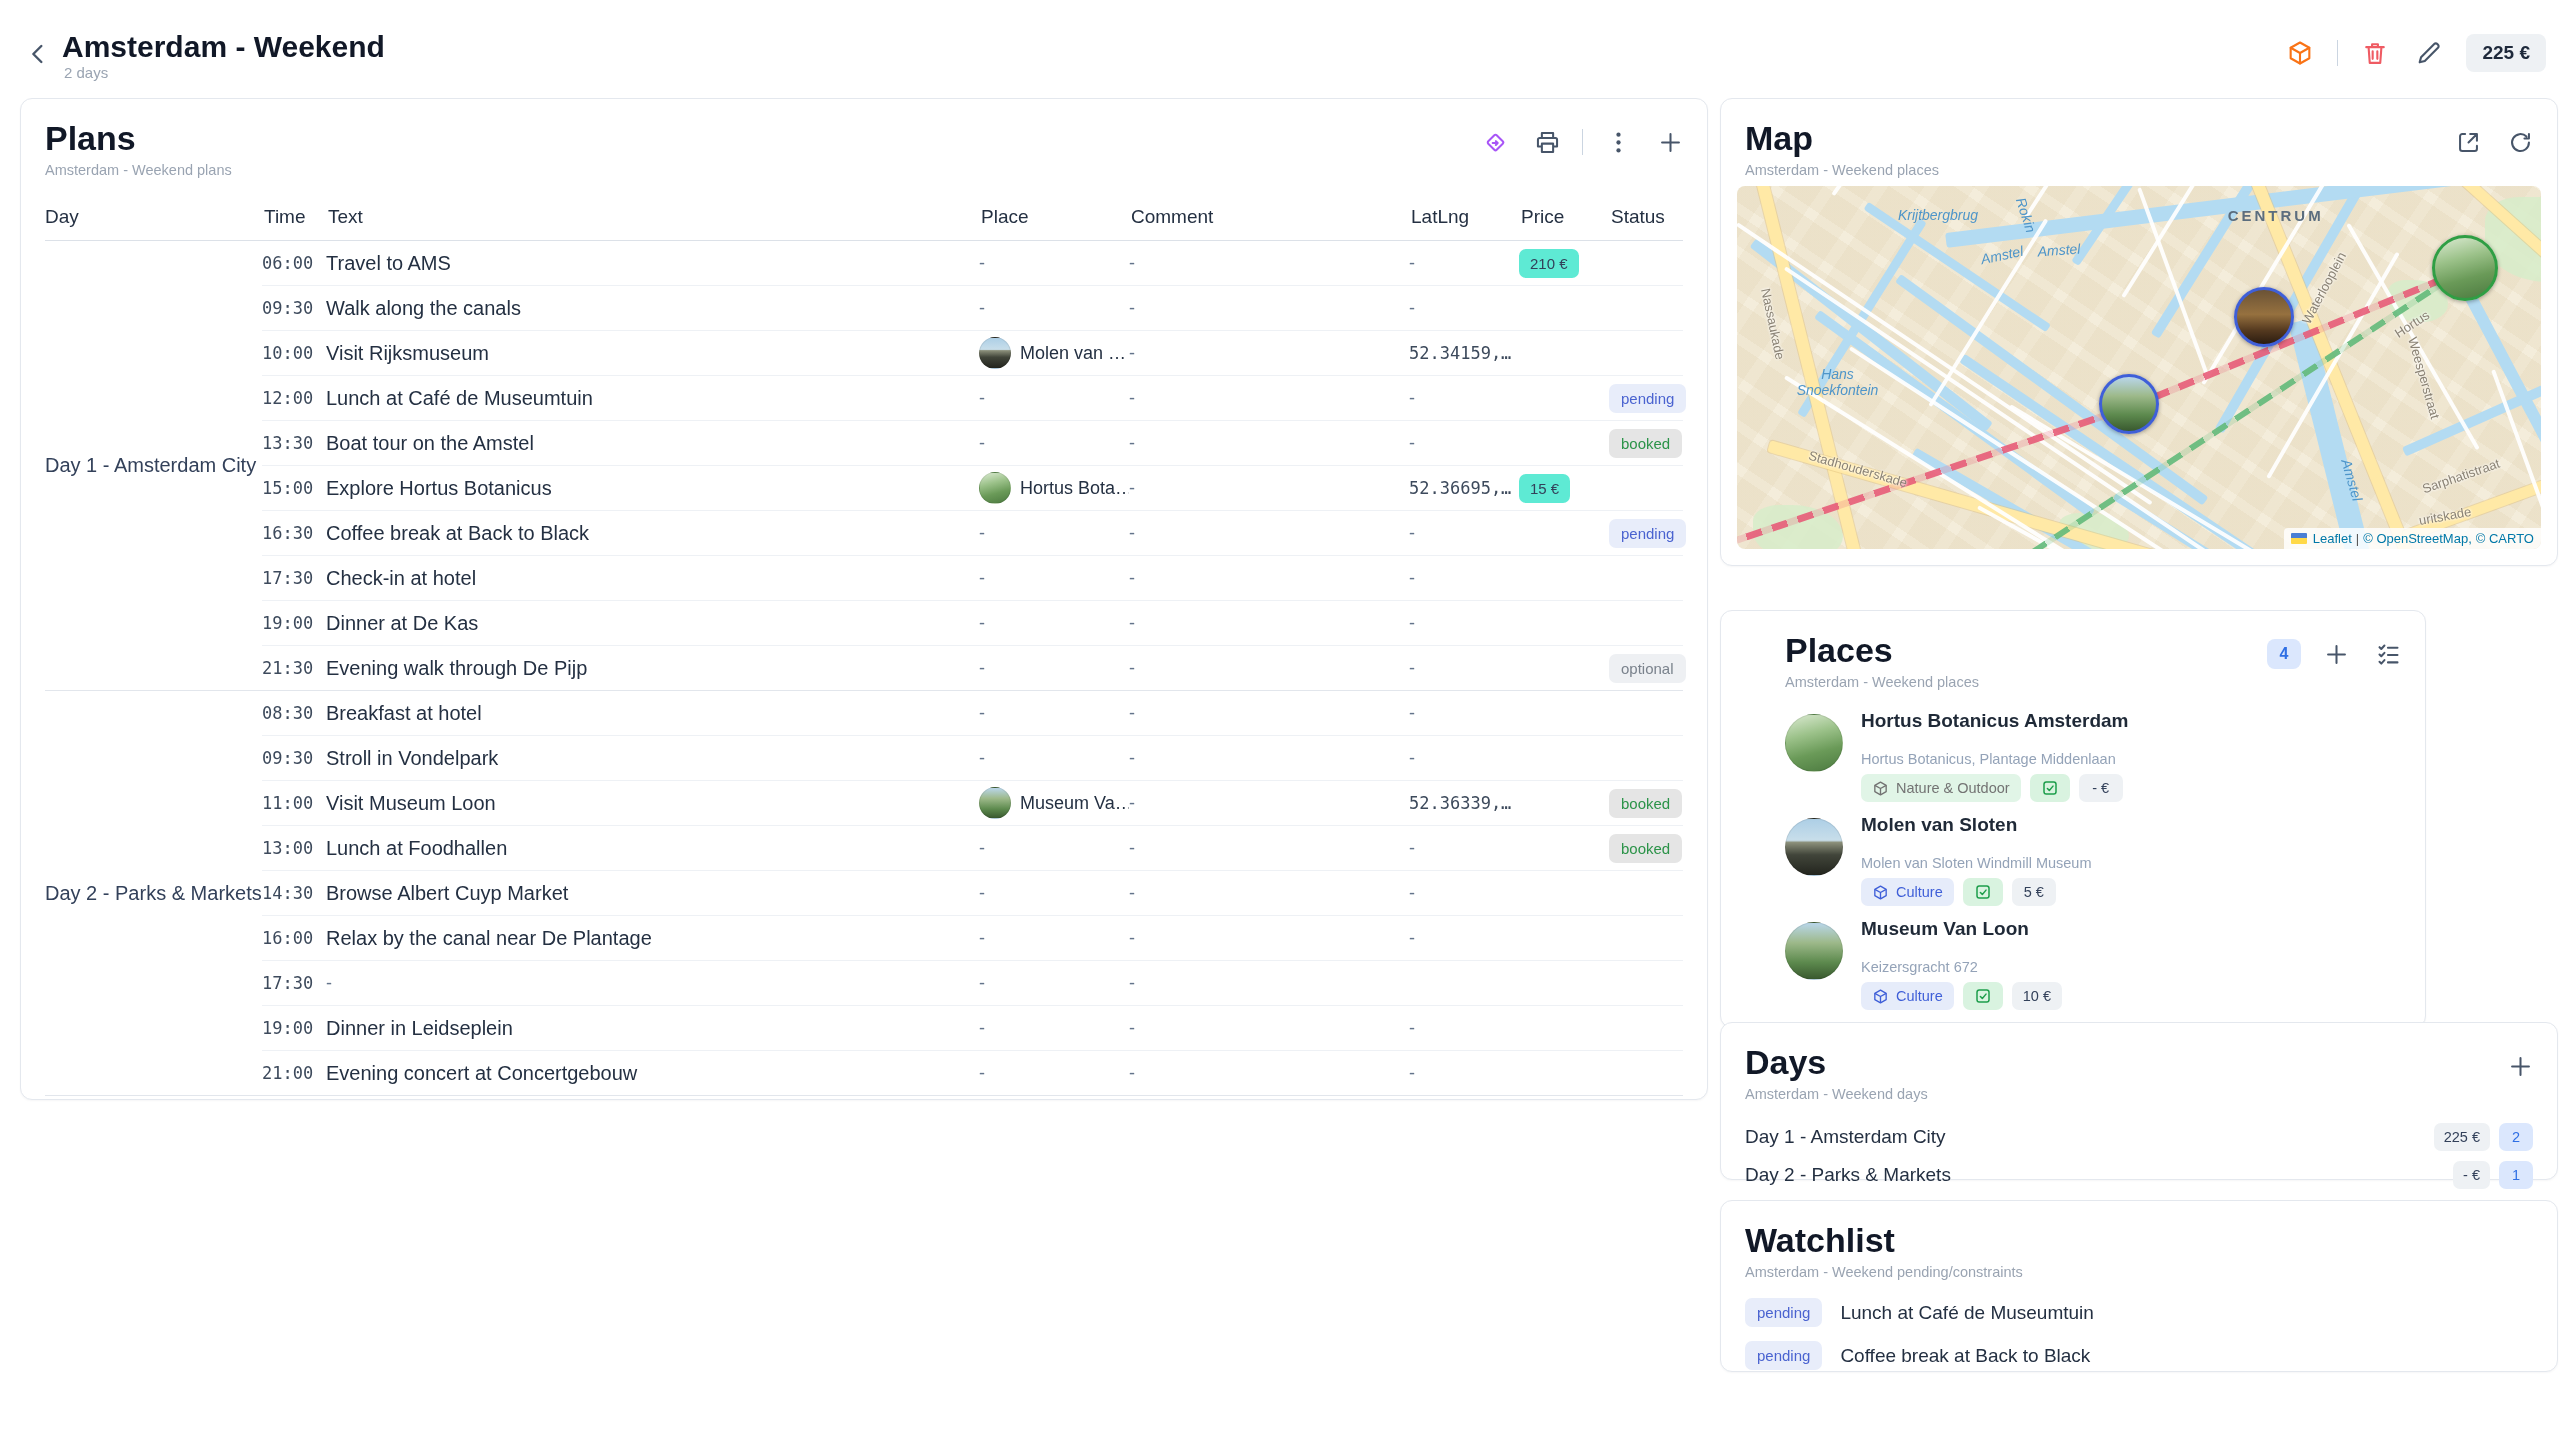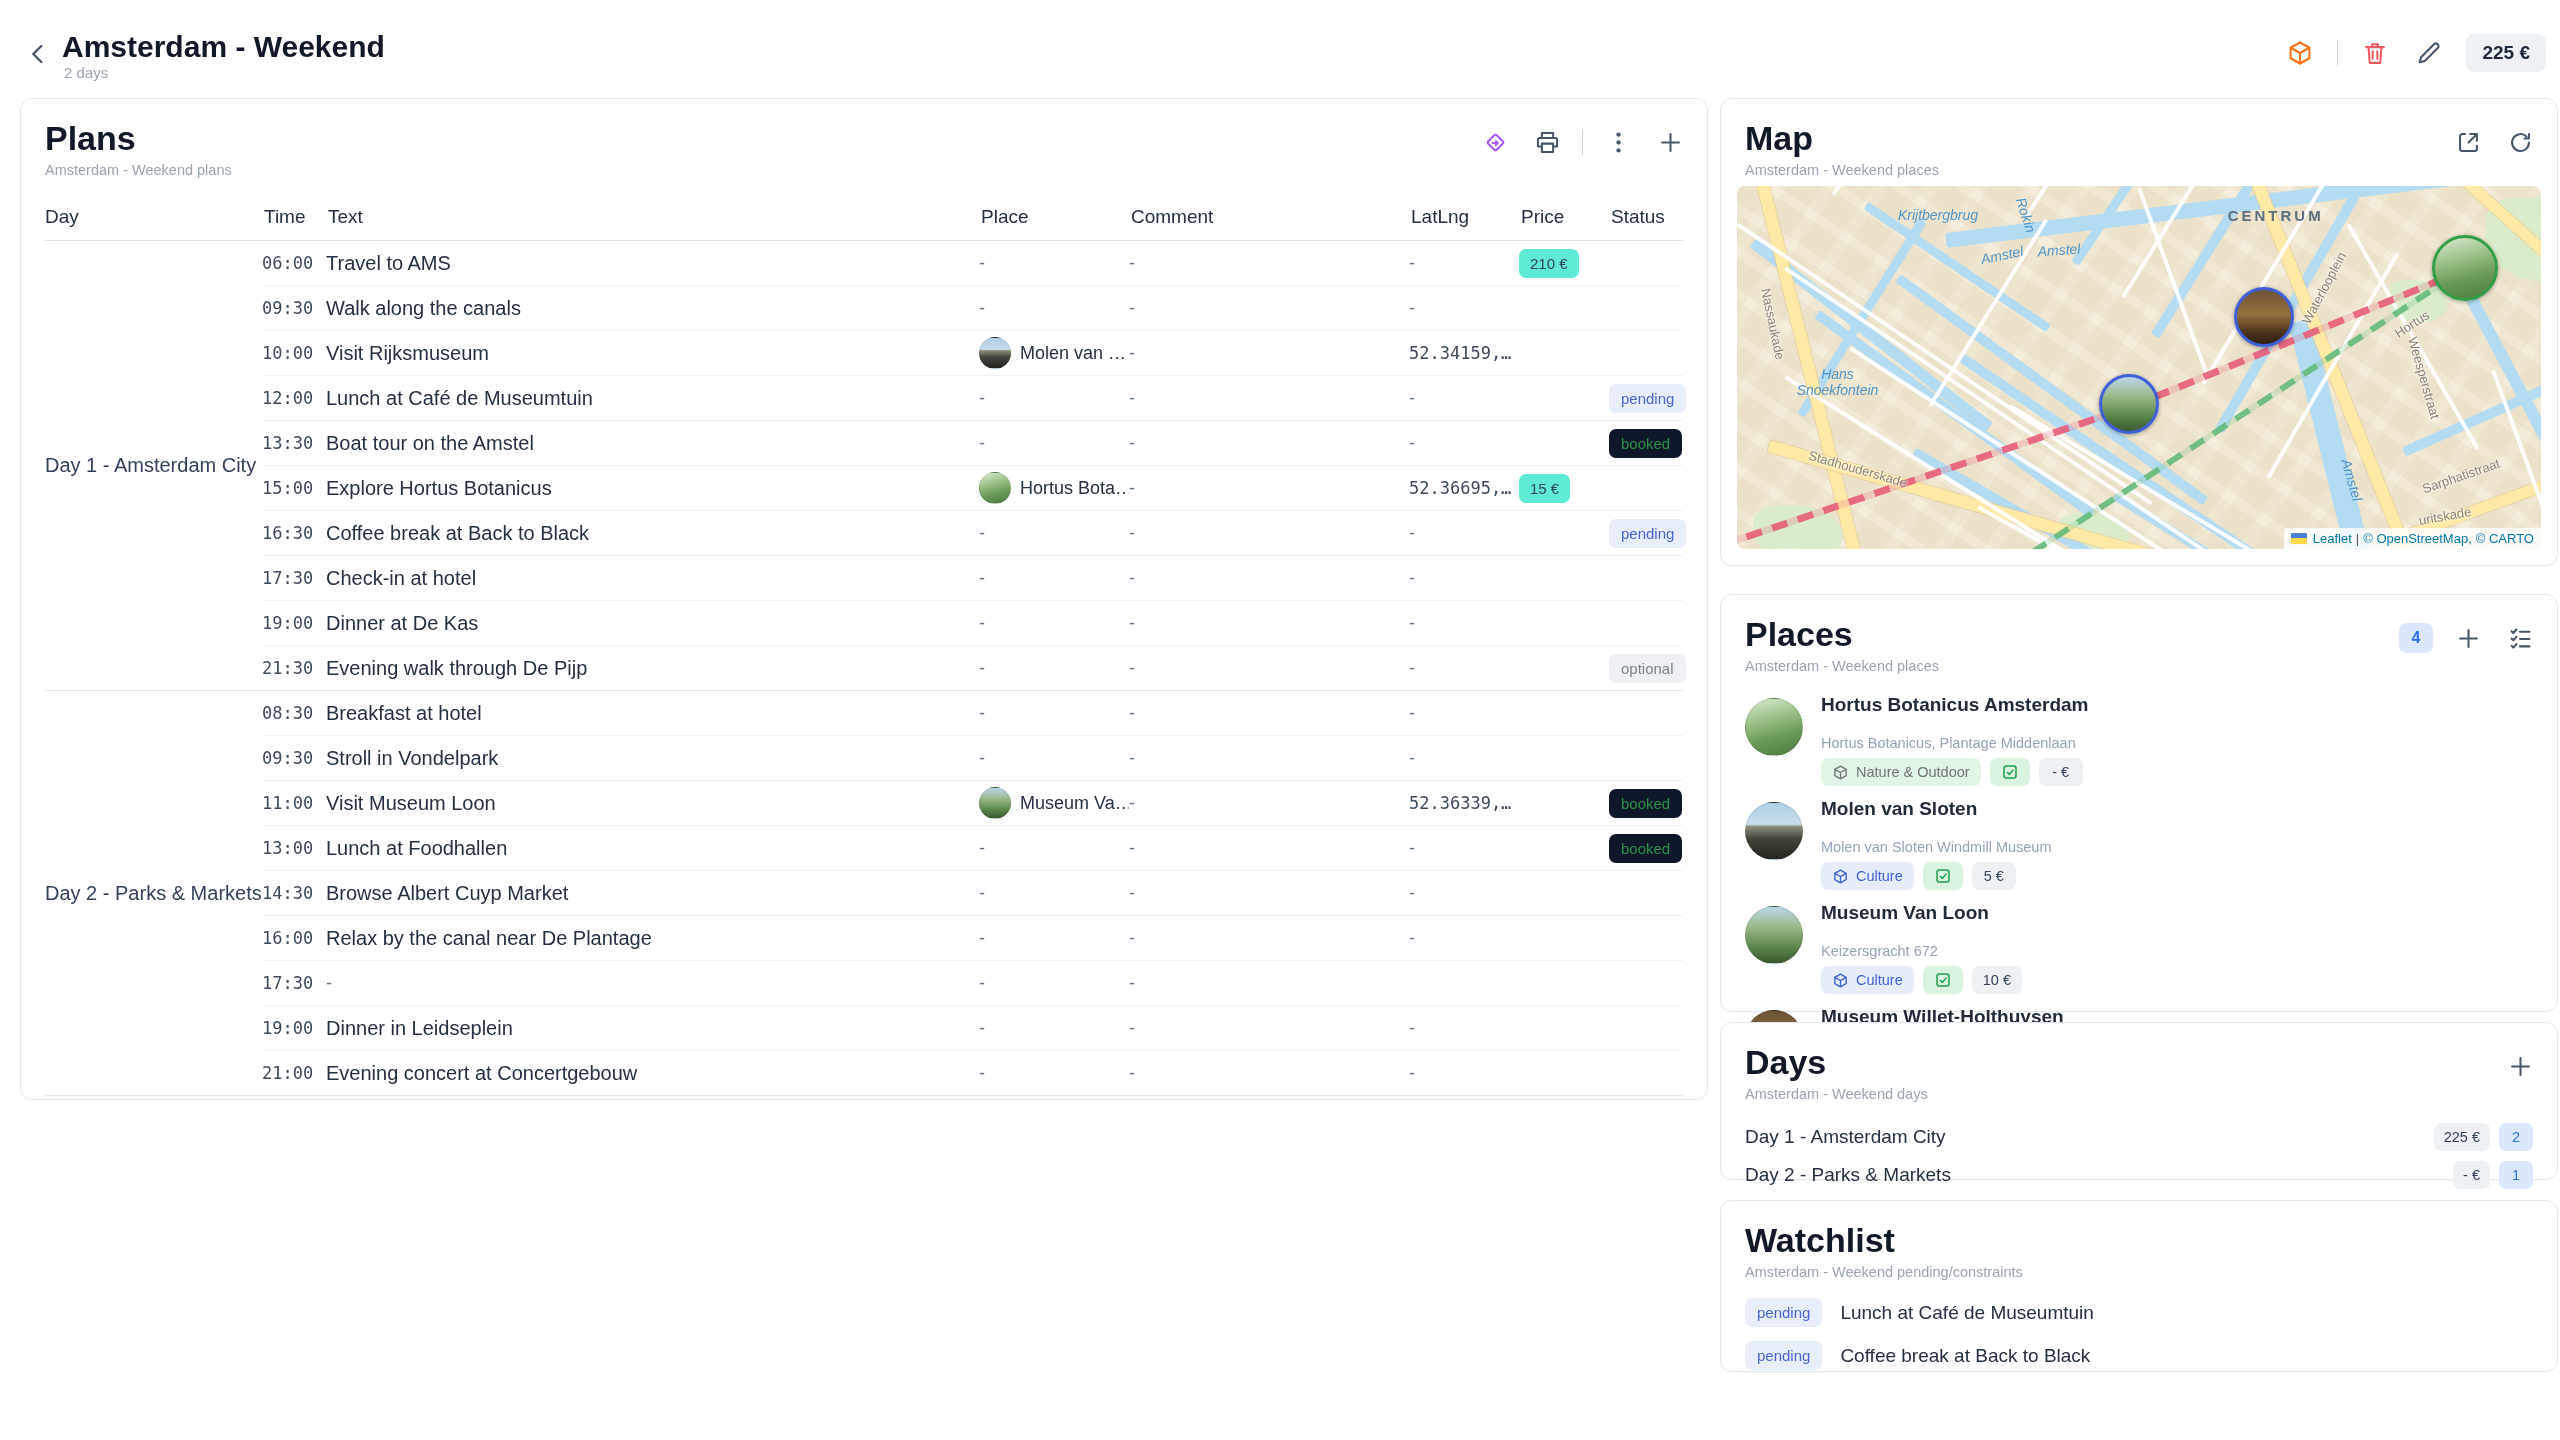--- a/index.html
+++ b/index.html
@@ -39,26 +39,26 @@
   .c-time{font-family:"DejaVu Sans Mono",monospace;font-size:17px;color:#3d4a5c;}
   .c-text{font-size:20px;color:#243042;white-space:nowrap;overflow:hidden;}
   .c-dash{font-size:18px;color:#64748b;}
   .c-latlng{font-family:"DejaVu Sans Mono",monospace;font-size:17px;color:#3d4a5c;}
   .place-chip{display:flex;align-items:center;gap:9px;overflow:hidden;}
   .pc-av{width:30px;height:30px;border-radius:50%;flex:0 0 30px;border:1px solid rgba(0,0,0,.08);}
   .pc-name{font-size:18px;color:#243042;white-space:nowrap;overflow:hidden;text-align:right;}
   .chip{display:inline-flex;align-items:center;justify-content:center;height:29px;padding:0 11px;border-radius:7px;font-size:15px;background:#5eead4;color:#33415a;box-sizing:border-box;}
   .badge{display:inline-flex;align-items:center;height:29px;padding:0 12px;border-radius:7px;font-size:15px;}
   .badge-pending{background:#e8edfa;color:#4a63d0;}
-  .badge-booked{background:#0f172a;color:#2b9348;}
+  .badge-booked{background:#e5e5e5;color:#2b9348;}
   .badge-optional{background:#eef0f3;color:#7a828c;}
 
   
   #map-card{left:1720px;top:98px;width:838px;height:468px;}
-  #places-card{left:1720px;top:594px;width:838px;height:418px;}
+  #places-card{left:1720px;top:610px;width:706px;height:418px;padding-left:40px;}
   #days-card{left:1720px;top:1022px;width:838px;height:158px;}
   #watch-card{left:1720px;top:1200px;width:838px;height:172px;}
 
   
   .map{position:absolute;left:16px;top:87px;width:804px;height:363px;border-radius:8px;overflow:hidden;
     background:
       repeating-linear-gradient(34deg, rgba(213,194,153,.16) 0 26px, transparent 26px 36px),
       repeating-linear-gradient(-56deg, rgba(213,194,153,.13) 0 30px, transparent 30px 42px),
       #f4eddb;}
   .strip{position:absolute;transform-origin:0 50%;border-radius:3px;}

